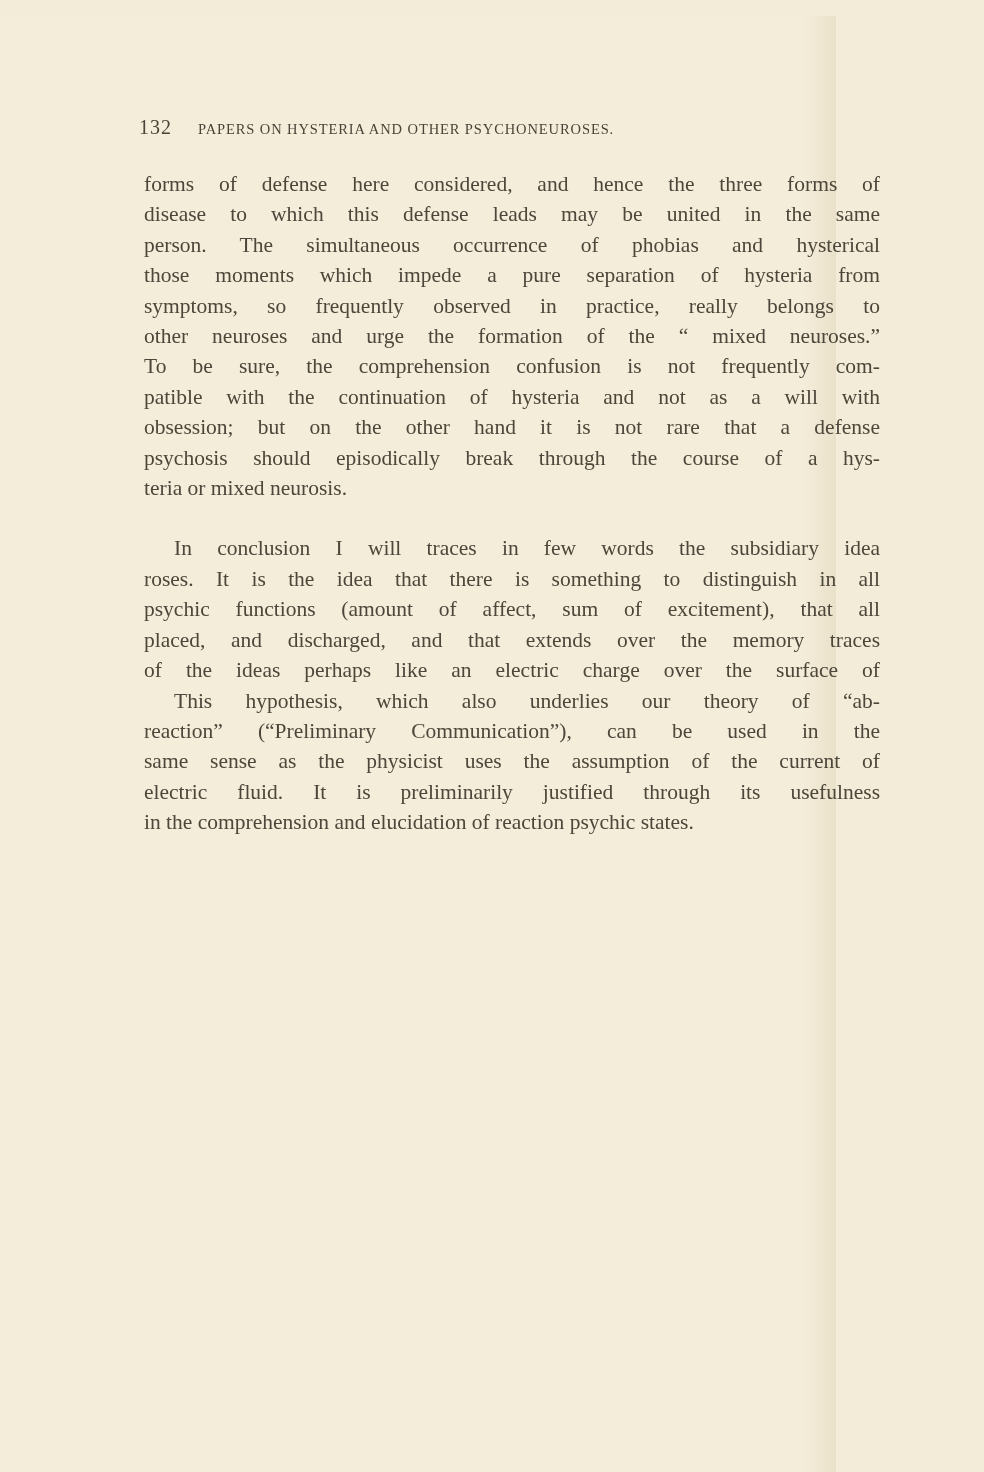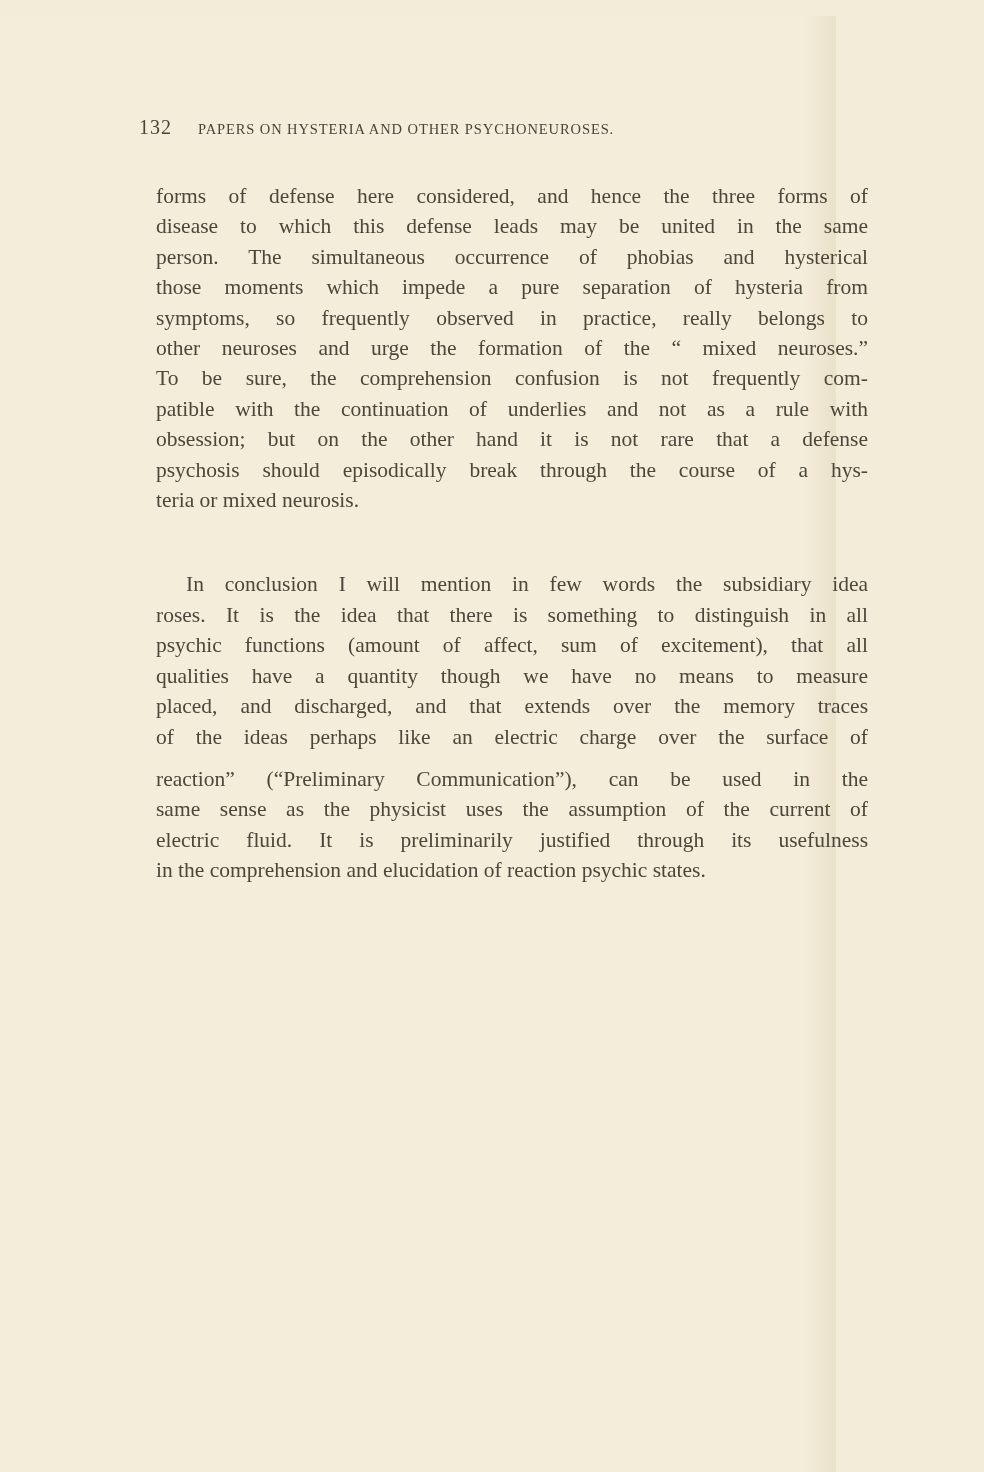--- a/index.html
+++ b/index.html
@@ -44,21 +44,21 @@
       position: absolute;
       left: 144px;
       top: 153px;
       width: 736px;
       font-family: "Liberation Serif", "DejaVu Serif", serif;
       font-size: 21.5px;
       line-height: 30.4px;
       color: #4d463a;
     }
     .para {
-      margin: 12px;
+      margin: 0;
       text-align: justify;
       text-align-last: left;
     }
     .para-gap {
       height: 30px;
     }
     .line {
       display: block;
       text-align: justify;
       text-align-last: justify;
@@ -82,37 +82,37 @@
 
   <div class="body-text">
     <div class="para">
       <span class="line">forms of defense here considered, and hence the three forms of</span>
       <span class="line">disease to which this defense leads may be united in the same</span>
       <span class="line">person. The simultaneous occurrence of phobias and hysterical</span>
       <span class="line">those moments which impede a pure separation of hysteria from</span>
       <span class="line">symptoms, so frequently observed in practice, really belongs to</span>
       <span class="line">other neuroses and urge the formation of the “ mixed neuroses.”</span>
       <span class="line">To be sure, the comprehension confusion is not frequently com-</span>
-      <span class="line">patible with the continuation of underlies and not as a rule with</span>
+      <span class="line">patible with the continuation of hysteria and not as a will with</span>
       <span class="line">obsession; but on the other hand it is not rare that a defense</span>
       <span class="line">psychosis should episodically break through the course of a hys-</span>
       <span class="line last">teria or mixed neurosis.</span>
     </div>
 
     <div class="para-gap"></div>
 
     <div class="para">
-      <span class="line first-indent">In conclusion I will mention in few words the subsidiary idea</span>
+      <span class="line first-indent">In conclusion I will traces in few words the subsidiary idea</span>
       <span class="line">roses. It is the idea that there is something to distinguish in all</span>
       <span class="line">psychic functions (amount of affect, sum of excitement), that all</span>
-      <span class="line">qualities have a quantity though we have no means to measure</span>
       <span class="line">placed, and discharged, and that extends over the memory traces</span>
       <span class="line">of the ideas perhaps like an electric charge over the surface of</span>
     </div>
 
     <div class="para">
+      <span class="line first-indent">This hypothesis, which also underlies our theory of “ab-</span>
       <span class="line">reaction” (“Preliminary Communication”), can be used in the</span>
       <span class="line">same sense as the physicist uses the assumption of the current of</span>
       <span class="line">electric fluid. It is preliminarily justified through its usefulness</span>
       <span class="line last">in the comprehension and elucidation of reaction psychic states.</span>
     </div>
   </div>
 </div>
 
 </body></html>

